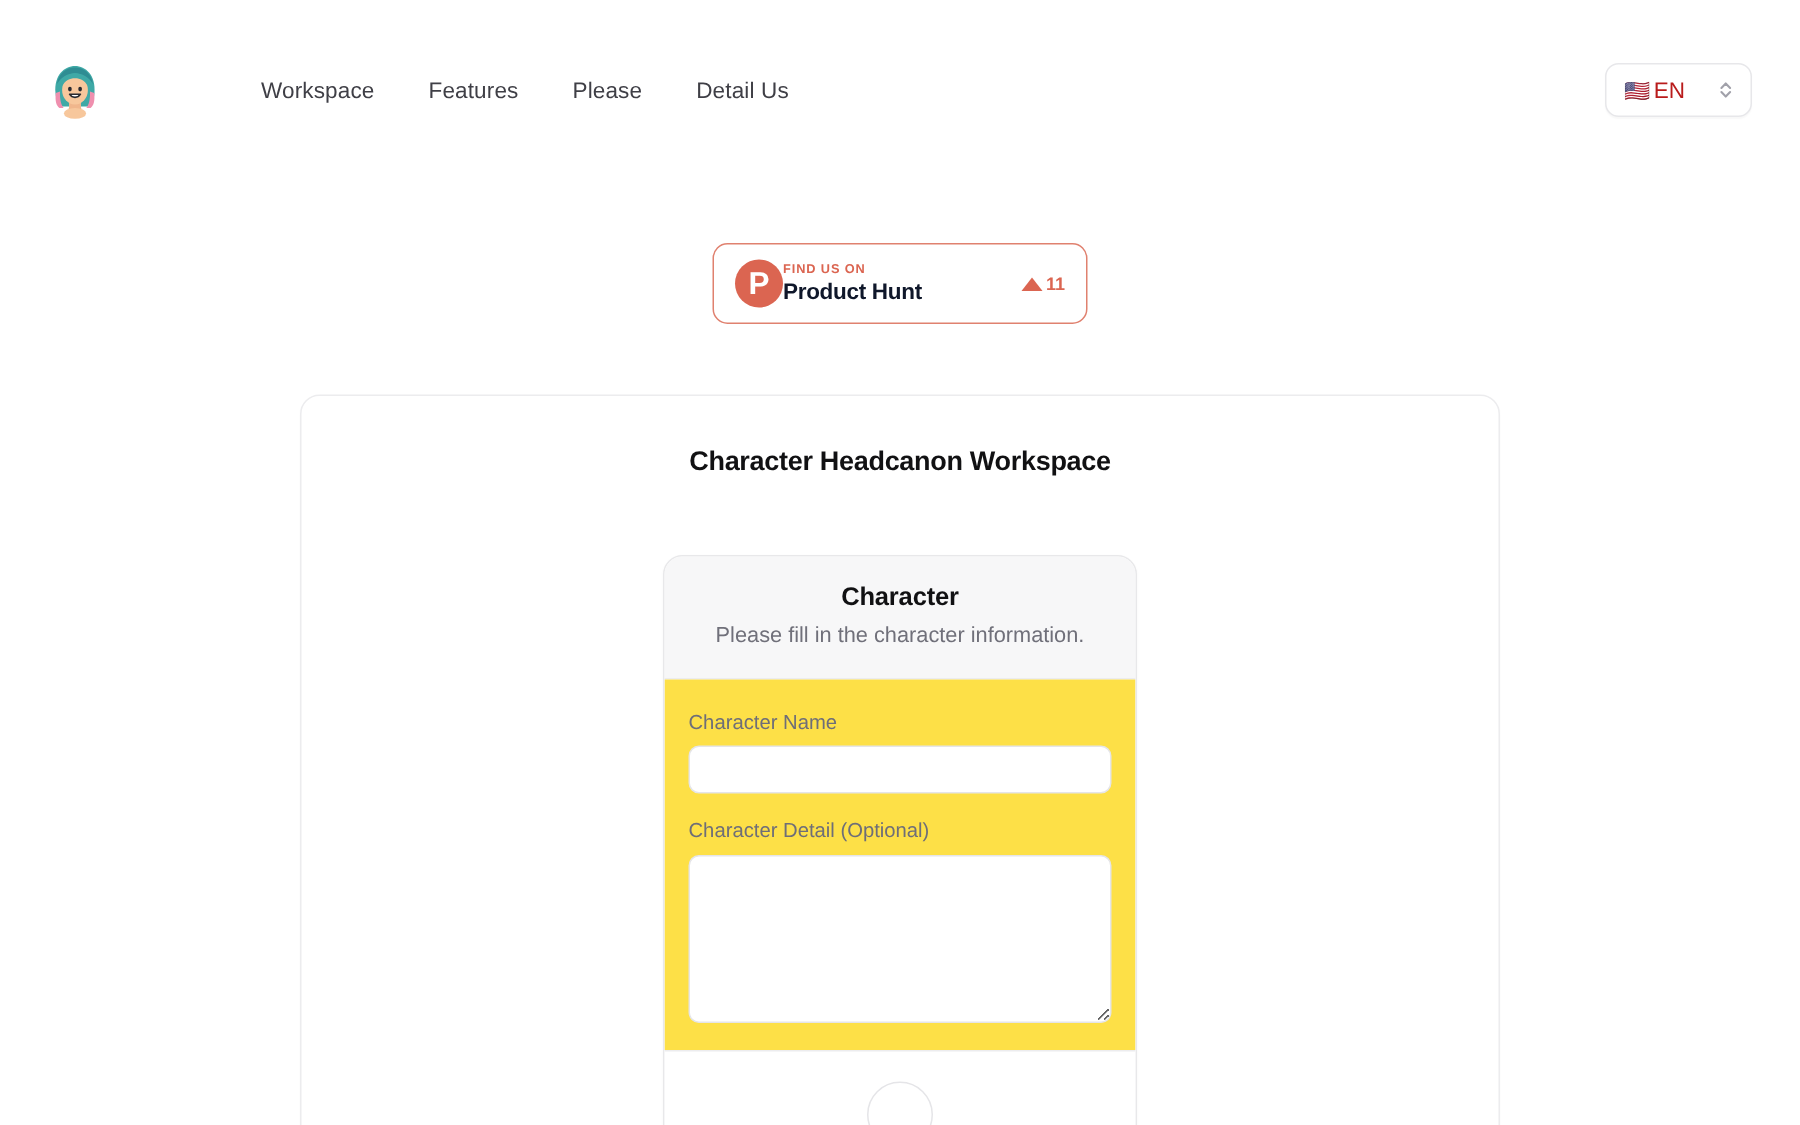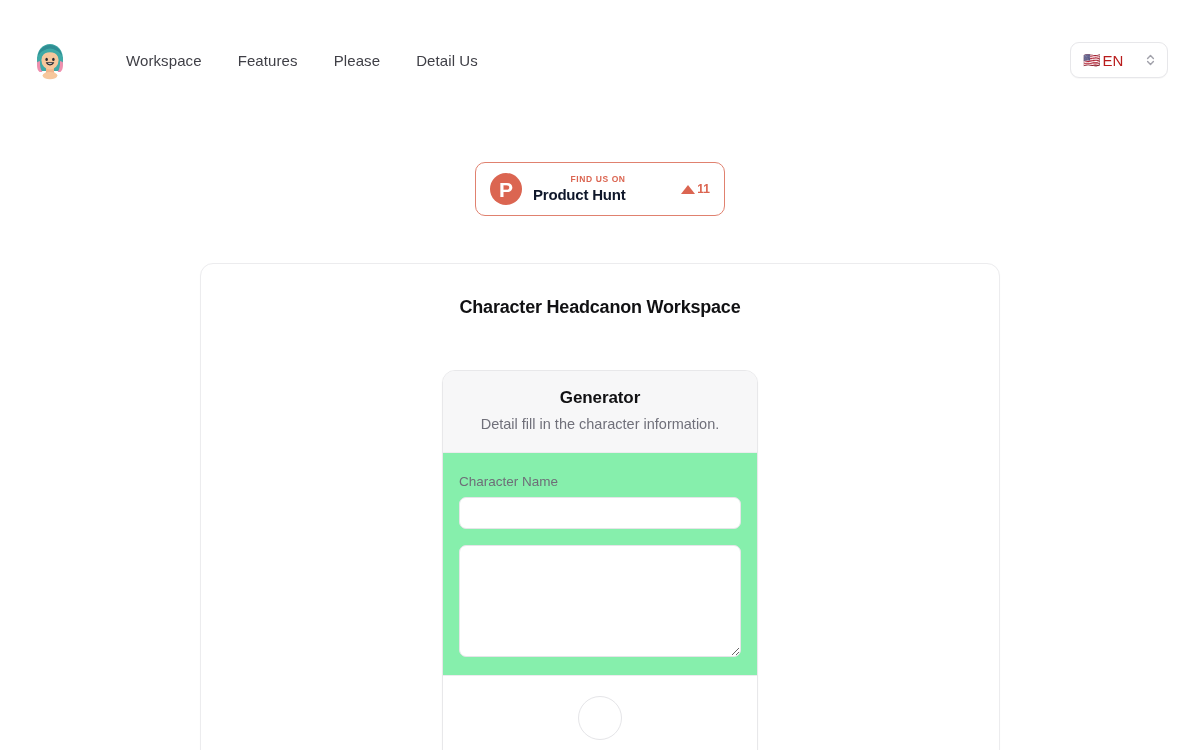--- a/index.html
+++ b/index.html
@@ -17,20 +17,21 @@
     -webkit-font-smoothing: antialiased;
   }
 
   
   .site-header {
     height: 120px;
     display: flex;
     align-items: center;
     padding: 0 32px 0 30px;
     background: #ffffff;
+    gap: 48px;
   }
 
   .brand-logo {
     width: 40px;
     height: 40px;
     border-radius: 10px;
     flex: 0 0 auto;
     margin-right: 38px;
     display: block;
     overflow: hidden;
@@ -118,25 +119,24 @@
     font-size: 21px;
     font-weight: bold;
     display: flex;
     align-items: center;
     justify-content: center;
     flex: 0 0 auto;
     font-family: "Liberation Sans", sans-serif;
     line-height: 1;
   }
   .ph-text {
-    margin-left: 11px;
+    margin-left: 0;
     display: flex;
     flex-direction: column;
     justify-content: center;
-    align-items: flex-end;
   }
   .ph-eyebrow {
     font-size: 8.5px;
     font-weight: bold;
     letter-spacing: 0.6px;
     color: #db6551;
     text-transform: uppercase;
     line-height: 1.1;
   }
   .ph-name {
@@ -216,21 +216,21 @@
   }
   .form-card-sub {
     font-size: 14.5px;
     color: #70707a;
     line-height: 1.35;
     margin-top: 6px;
   }
 
   .form-card-body {
     padding: 20px 16px 18px 16px;
-    background: #86efac;
+    background: #fde047;
   }
 
   .field { margin-bottom: 16px; }
   .field:last-child { margin-bottom: 0; }
 
   .field-label {
     display: block;
     font-size: 13.5px;
     color: #6e6e78;
     margin-bottom: 7px;
@@ -353,32 +353,33 @@
   </a>
 </div>
 
 <main class="panel">
 
   <h1 class="panel-title">Character Headcanon Workspace</h1>
 
   <section class="form-card">
 
     <div class="form-card-header">
-      <div class="form-card-title">Generator</div>
-      <div class="form-card-sub">Detail fill in the character information.</div>
+      <div class="form-card-title">Character</div>
+      <div class="form-card-sub">Please fill in the character information.</div>
     </div>
 
     <div class="form-card-body">
 
       <div class="field">
         <label class="field-label">Character Name</label>
         <input class="text-input" type="text" placeholder="" style="">
       </div>
 
       <div class="field">
+        <label class="field-label">Character Detail (Optional)</label>
         <textarea class="text-area" placeholder="" style=""></textarea>
       </div>
 
     </div>
 
     <div class="form-card-footer">
       <button class="circle-action"></button>
     </div>
 
   </section>

